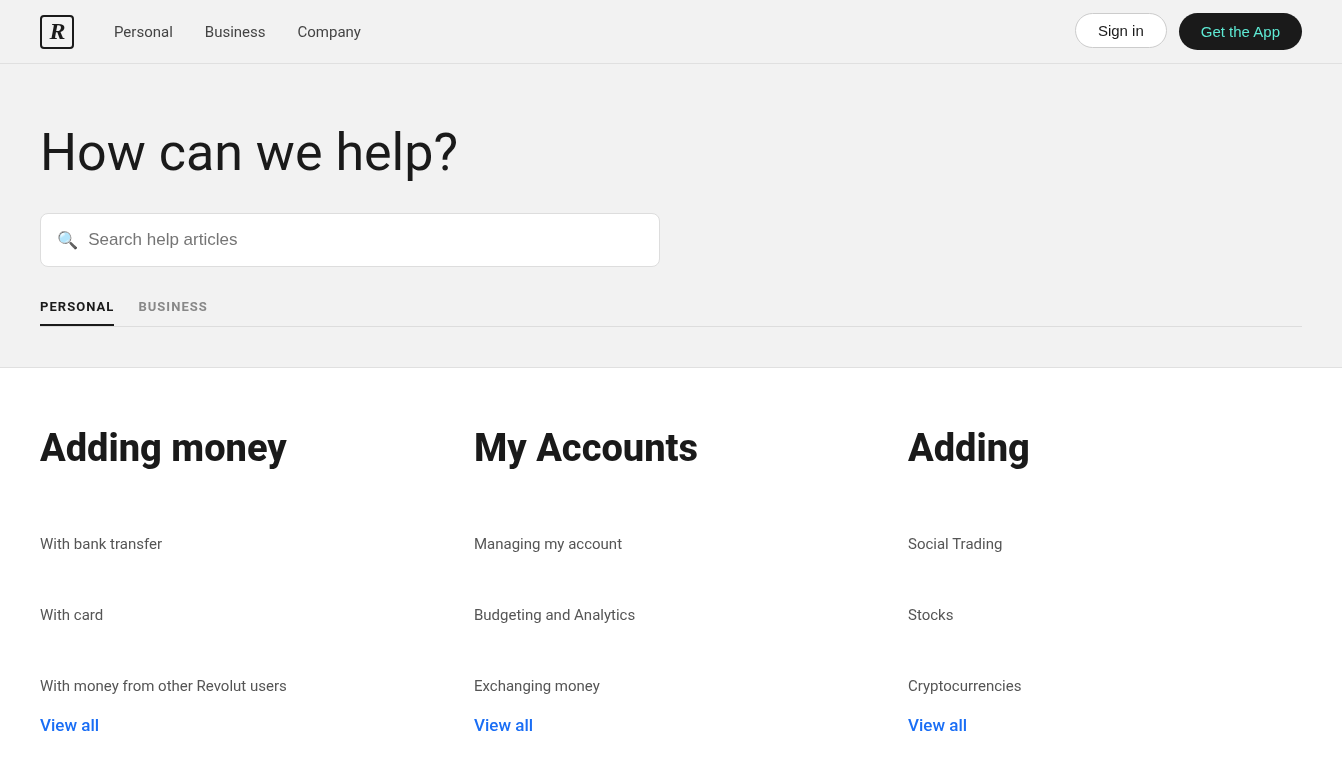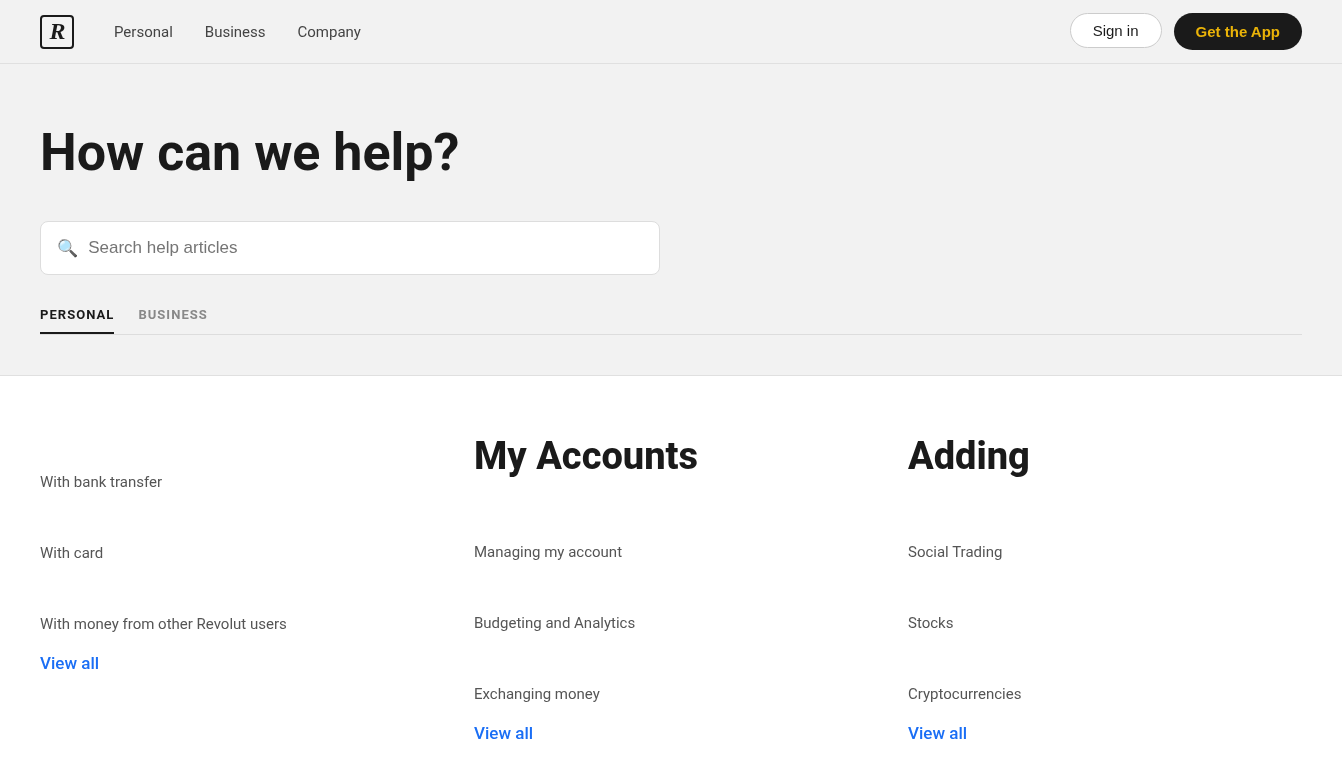--- a/index.html
+++ b/index.html
@@ -76,36 +76,36 @@
       cursor: pointer;
       color: #1a1a1a;
     }
 
     .btn-getapp {
       background: #1a1a1a;
       border: none;
       border-radius: 24px;
       padding: 10px 22px;
       font-size: 15px;
-      font-weight: 700;
-      cursor: pointer;
-      color: #eab308;
+      font-weight: 400;
+      cursor: pointer;
+      color: #5eead4;
     }
 
     
     .hero {
       background: #f2f2f2;
       padding: 60px 40px 40px 40px;
     }
 
     .hero-title {
       font-size: 52px;
-      font-weight: 700;
-      color: #1a1a1a;
-      margin-bottom: 40px;
+      font-weight: 400;
+      color: #1a1a1a;
+      margin-bottom: 32px;
       line-height: 1.1;
     }
 
     .search-bar {
       background: #fff;
       border: 1.5px solid #ddd;
       border-radius: 8px;
       display: flex;
       align-items: center;
       padding: 0 16px;
@@ -238,20 +238,21 @@
     <div class="tab">BUSINESS</div>
   </div>
 </section>
 
 <div class="section-divider"></div>
 
 <main class="main-content">
   <div class="categories-grid">
 
     <div class="category-section">
+      <h2 class="category-title">Adding money</h2>
       <div class="category-links">
         <a class="category-link">With bank transfer</a>
         <a class="category-link">With card</a>
         <a class="category-link">With money from other Revolut users</a>
       </div>
       <a class="view-all-link">View all</a>
     </div>
 
     <div class="category-section">
       <h2 class="category-title">My Accounts</h2>

